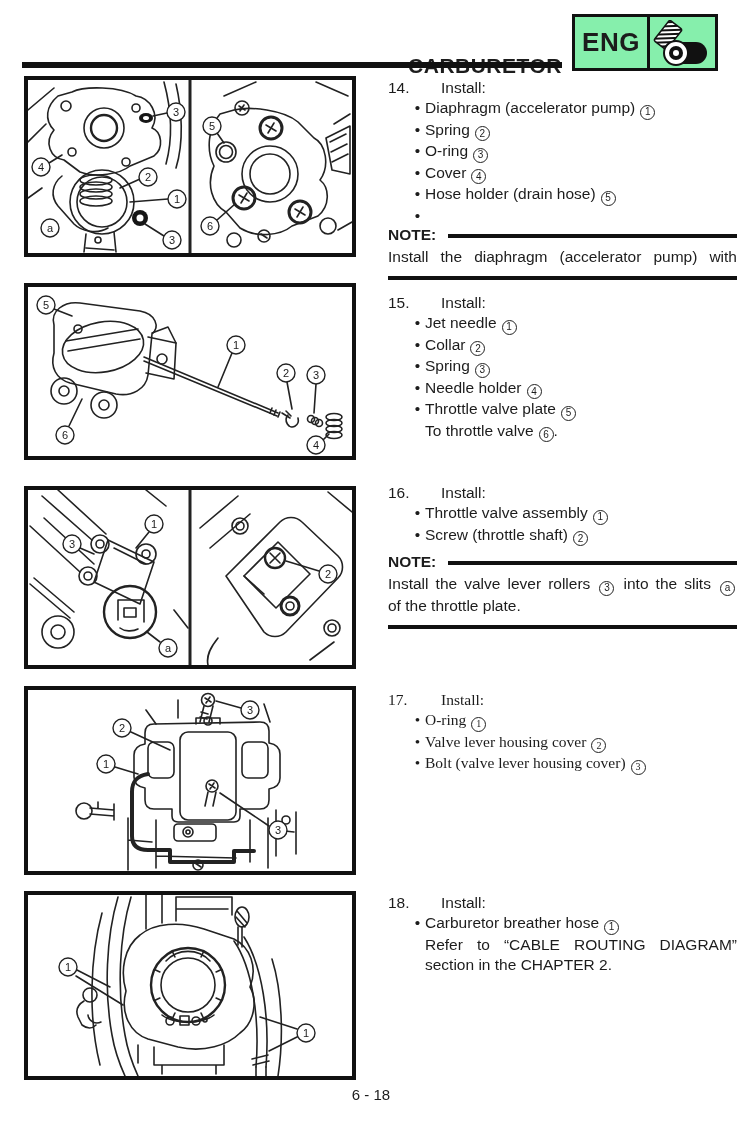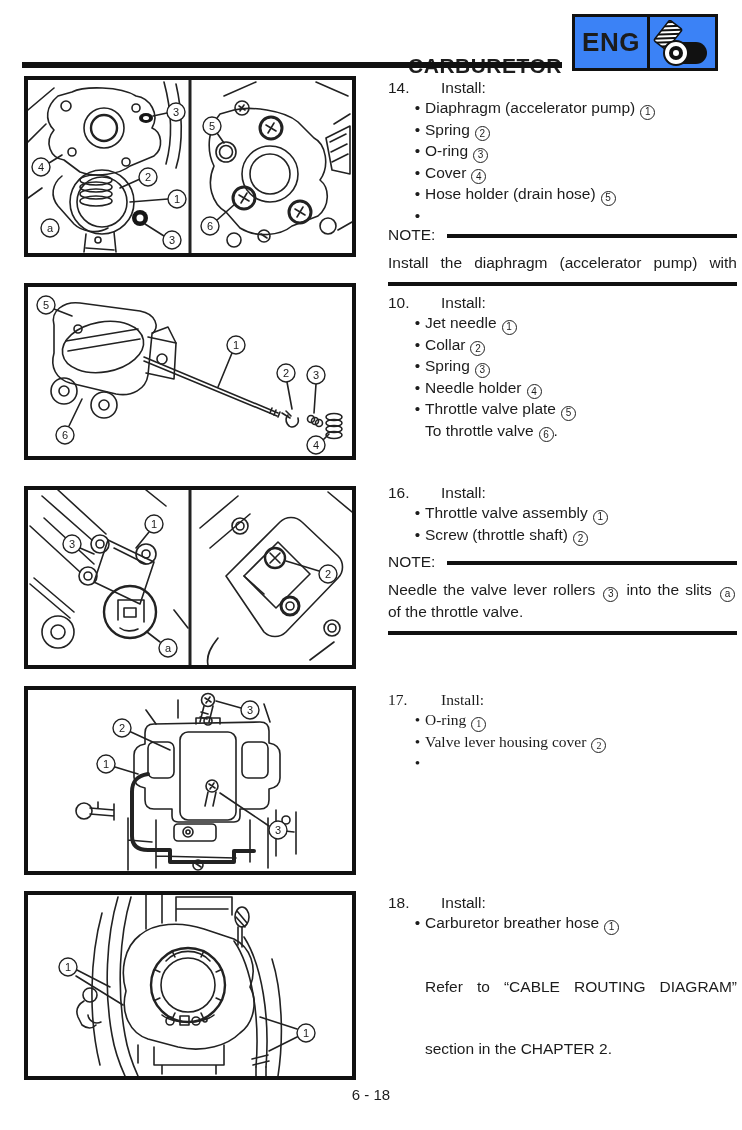--- a/index.html
+++ b/index.html
@@ -3,21 +3,21 @@
 <meta charset="utf-8">
 <style>
   html,body{margin:0;padding:0;background:#e8e8e8;}
   .page{position:relative;width:742px;height:1130px;background:#fff;margin:0 auto;
         font-family:"Liberation Sans",sans-serif;color:#1c1c1c;overflow:hidden;}
   
   .title{position:absolute;top:33px;left:0;width:562px;text-align:right;
          font-size:21px;font-weight:bold;letter-spacing:0.5px;margin-top:21px;}
   .header-rule{position:absolute;top:62px;left:22px;width:540px;height:6px;background:#111;}
   .badge{position:absolute;top:14px;left:572px;width:146px;height:57px;border:3px solid #111;
-         display:flex;box-sizing:border-box;background:#3b82f6;}
+         display:flex;box-sizing:border-box;background:#86efac;}
   .badge-eng{width:72px;border-right:3px solid #111;display:flex;align-items:center;
              justify-content:center;font-size:26px;font-weight:bold;letter-spacing:0.5px;}
   .badge-ico{flex:1;display:flex;align-items:center;justify-content:center;}
   
   .figbox{position:absolute;left:24px;width:332px;border:4px solid #111;background:#fff;
           box-sizing:border-box;}
   .figbox svg{display:block;width:100%;height:100%;}
   .fig path,.fig line,.fig circle,.fig ellipse,.fig rect,.fig polyline{
       fill:none;stroke:#222;stroke-width:1.6;stroke-linecap:round;stroke-linejoin:round;}
   .fig .b2{stroke-width:2.4;} .fig .b3{stroke-width:3;} .fig .b4{stroke-width:4;}
@@ -33,26 +33,26 @@
   .item{display:flex;margin-top:0;}
   .item .bullet{width:15px;margin-left:22px;text-align:center;}
   .item .itxt{flex:1;}
   .cont-line{margin-left:37px;}
   .circ{display:inline-flex;align-items:center;justify-content:center;
         width:15px;height:15px;border:1.2px solid #222;border-radius:50%;
         font-size:10px;line-height:1;margin-left:5px;vertical-align:-2px;
         box-sizing:border-box;background:#fff;}
   .circ.mid{margin:0 2px;}
   .note-head{display:flex;align-items:center;height:20px;}
-  .note-label{font-weight:normal;text-align:center;}
+  .note-label{font-weight:bold;text-align:center;}
   .note-rule{flex:1;height:4px;background:#111;margin-left:12px;margin-top:2px;}
-  .note-body{margin-top:8px;}
+  .note-body{margin-top:2px;}
   .jline{text-align:justify;text-align-last:justify;}
   .note-end{height:4px;background:#111;margin-top:9px;}
-  .refer{margin-left:37px;margin-top:42px;}
+  .refer{margin-left:37px;}
   .footer{position:absolute;top:1086px;left:0;width:742px;text-align:center;font-size:15px;}
 </style>
 </head>
 <body>
 
 <div class="page">
 
   <div class="title">CARBURETOR</div>
   <div class="header-rule"></div>
   <div class="badge">
@@ -410,21 +410,21 @@
       <span class="note-rule"></span>
     </div>
     <div class="note-body">
       <div class="jline">Install the diaphragm (accelerator pump) with</div>
     </div>
     <div class="note-end"></div>
   </div>
 
   <div class="rblock" style="top:293px;">
     <div class="step-head">
-      <span class="step-num">10.</span>
+      <span class="step-num">15.</span>
       <span>Install:</span>
     </div>
     <div class="item">
         <span class="bullet">•</span>
         <span class="itxt"><span>Jet needle</span><span class="circ">1</span></span>
       </div>
     <div class="item">
         <span class="bullet">•</span>
         <span class="itxt"><span>Collar</span><span class="circ">2</span></span>
       </div>
@@ -457,41 +457,42 @@
         <span class="itxt"><span>Screw (throttle shaft)</span><span class="circ">2</span></span>
       </div>
   </div>
 
   <div class="rblock" style="top:552px;">
     <div class="note-head">
       <span class="note-label">NOTE:</span>
       <span class="note-rule"></span>
     </div>
     <div class="note-body">
-      <div class="jline"><span>Needle the valve lever rollers</span> <span class="circ mid">3</span> <span>into the slits</span> <span class="circ mid">a</span></div>
-      <div>of the throttle valve.</div>
+      <div class="jline"><span>Install the valve lever rollers</span> <span class="circ mid">3</span> <span>into the slits</span> <span class="circ mid">a</span></div>
+      <div>of the throttle plate.</div>
     </div>
     <div class="note-end"></div>
   </div>
 
   <div class="rblock" style="top:690px;font-family:Liberation Serif, serif;">
     <div class="step-head">
       <span class="step-num">17.</span>
       <span>Install:</span>
     </div>
     <div class="item">
         <span class="bullet">•</span>
         <span class="itxt"><span>O-ring</span><span class="circ">1</span></span>
       </div>
     <div class="item">
         <span class="bullet">•</span>
         <span class="itxt"><span>Valve lever housing cover</span><span class="circ">2</span></span>
       </div>
     <div class="item">
         <span class="bullet">•</span>
+        <span class="itxt"><span>Bolt (valve lever housing cover)</span><span class="circ">3</span></span>
       </div>
   </div>
 
   <div class="rblock" style="top:893px;">
     <div class="step-head">
       <span class="step-num">18.</span>
       <span>Install:</span>
     </div>
     <div class="item">
         <span class="bullet">•</span>

